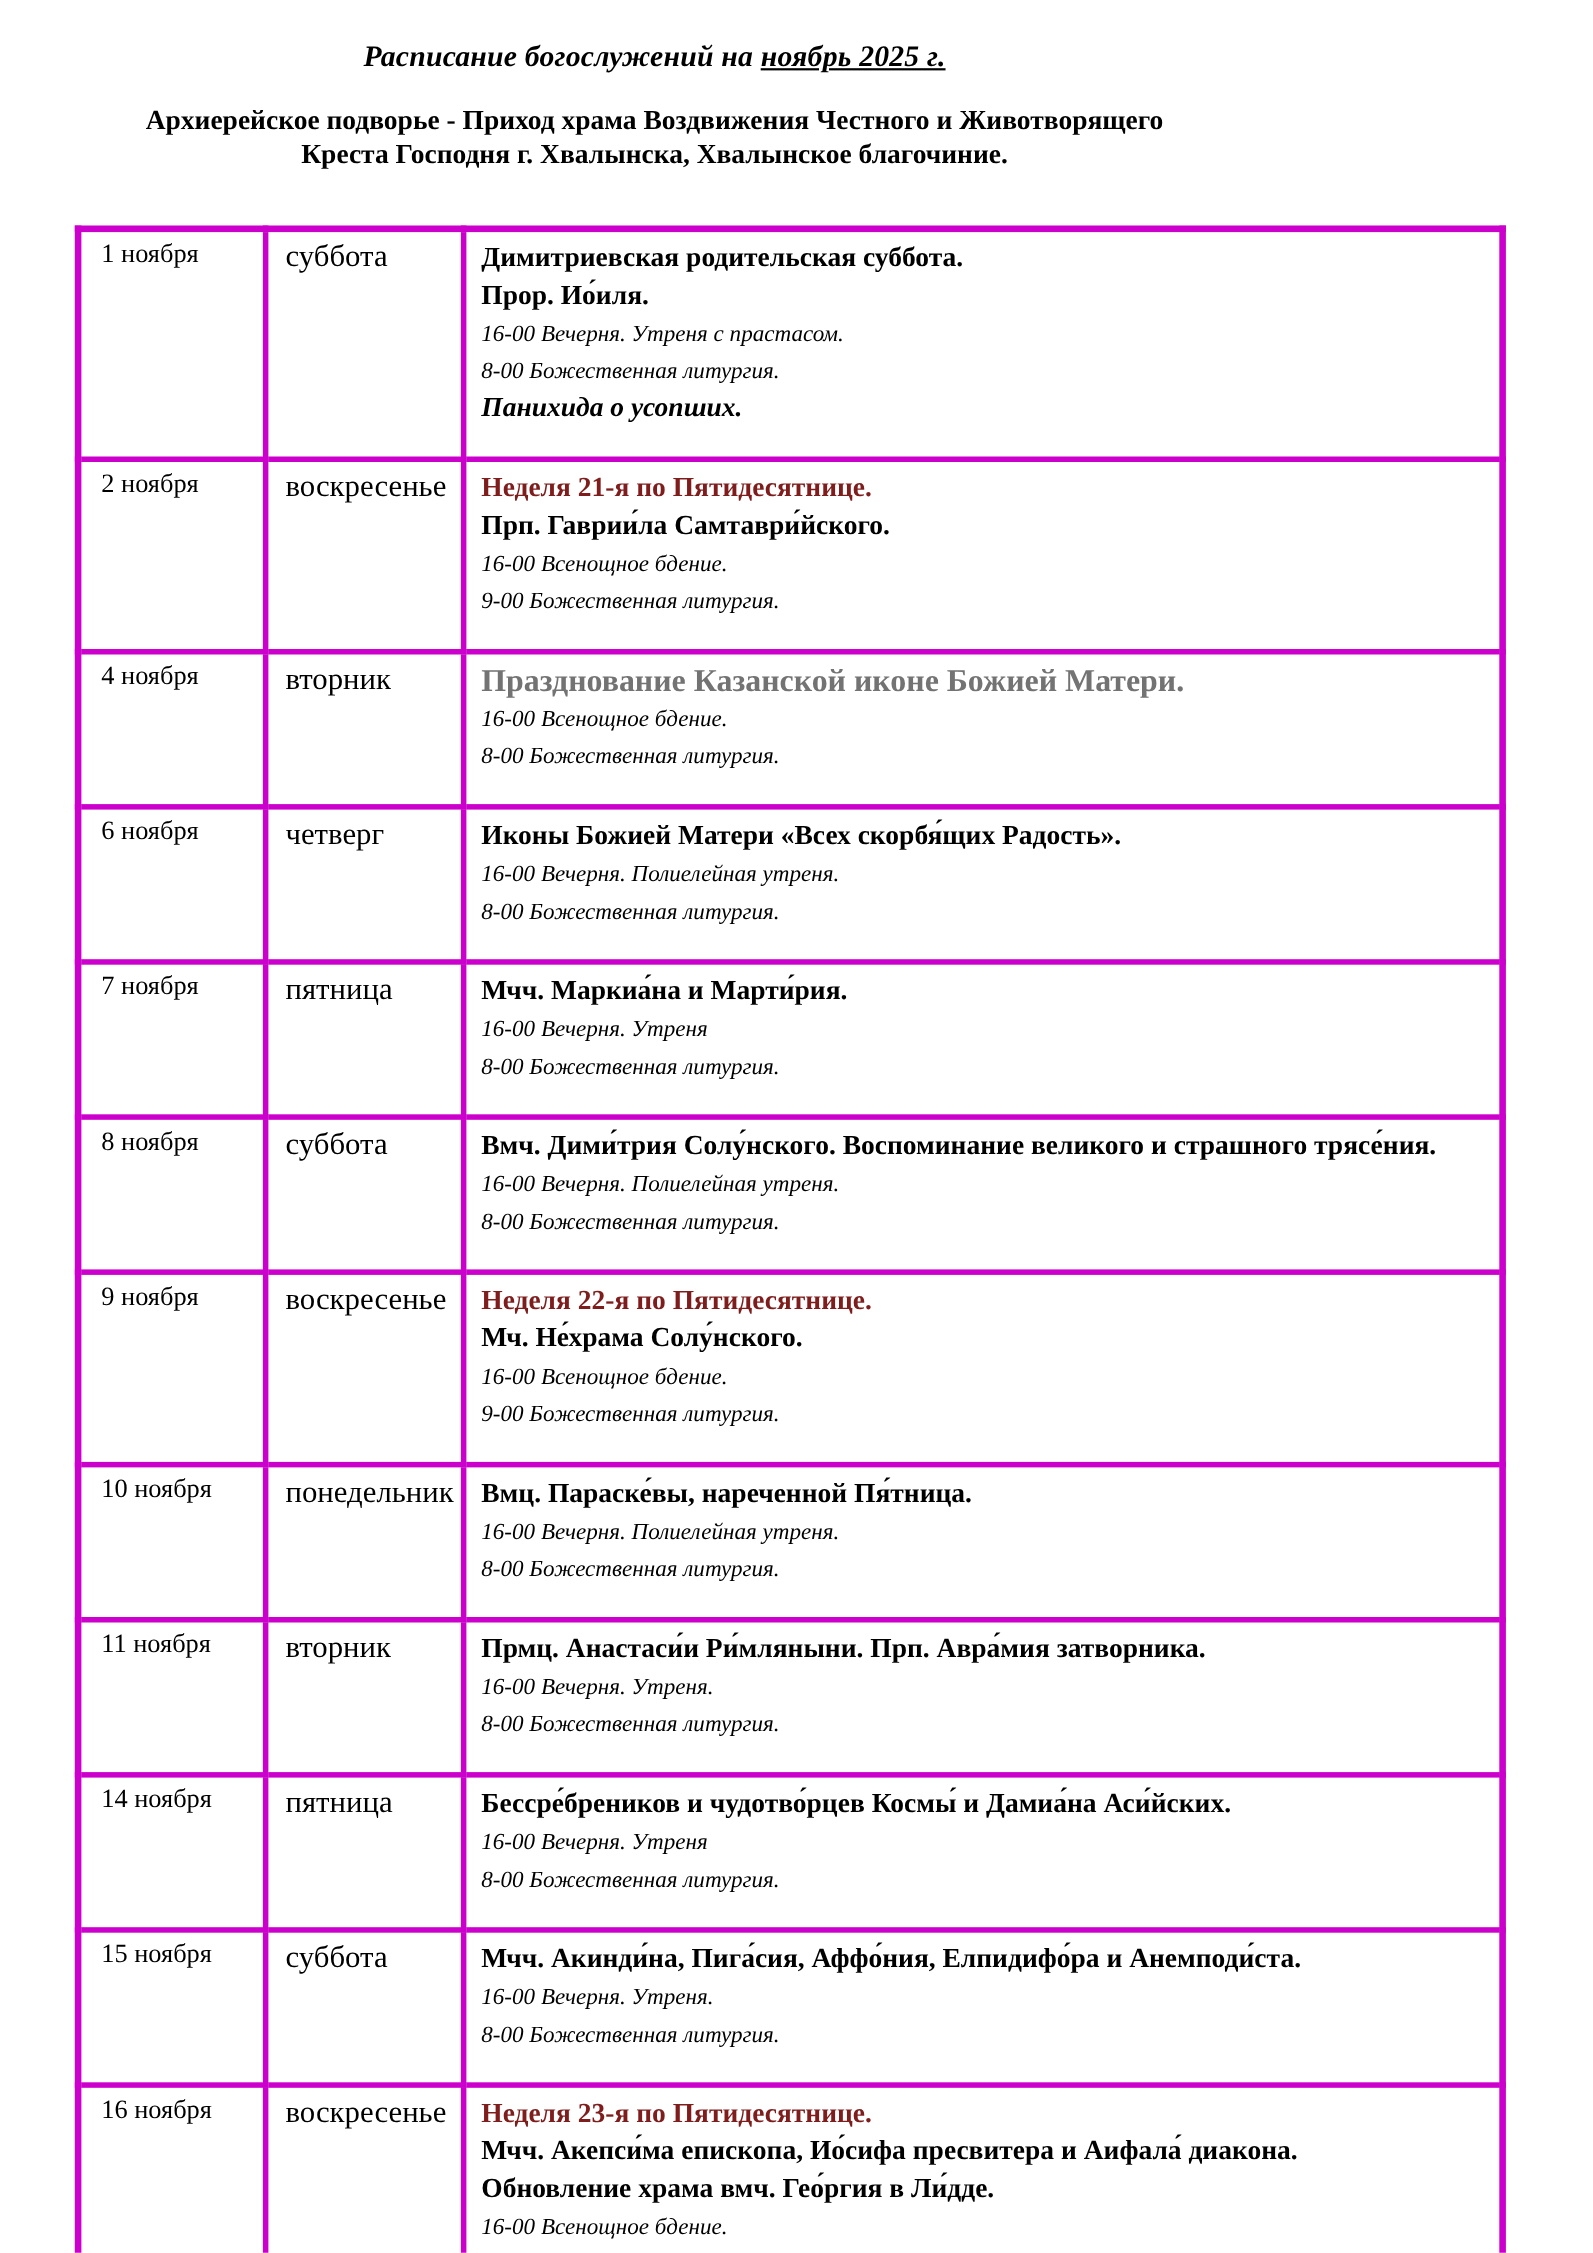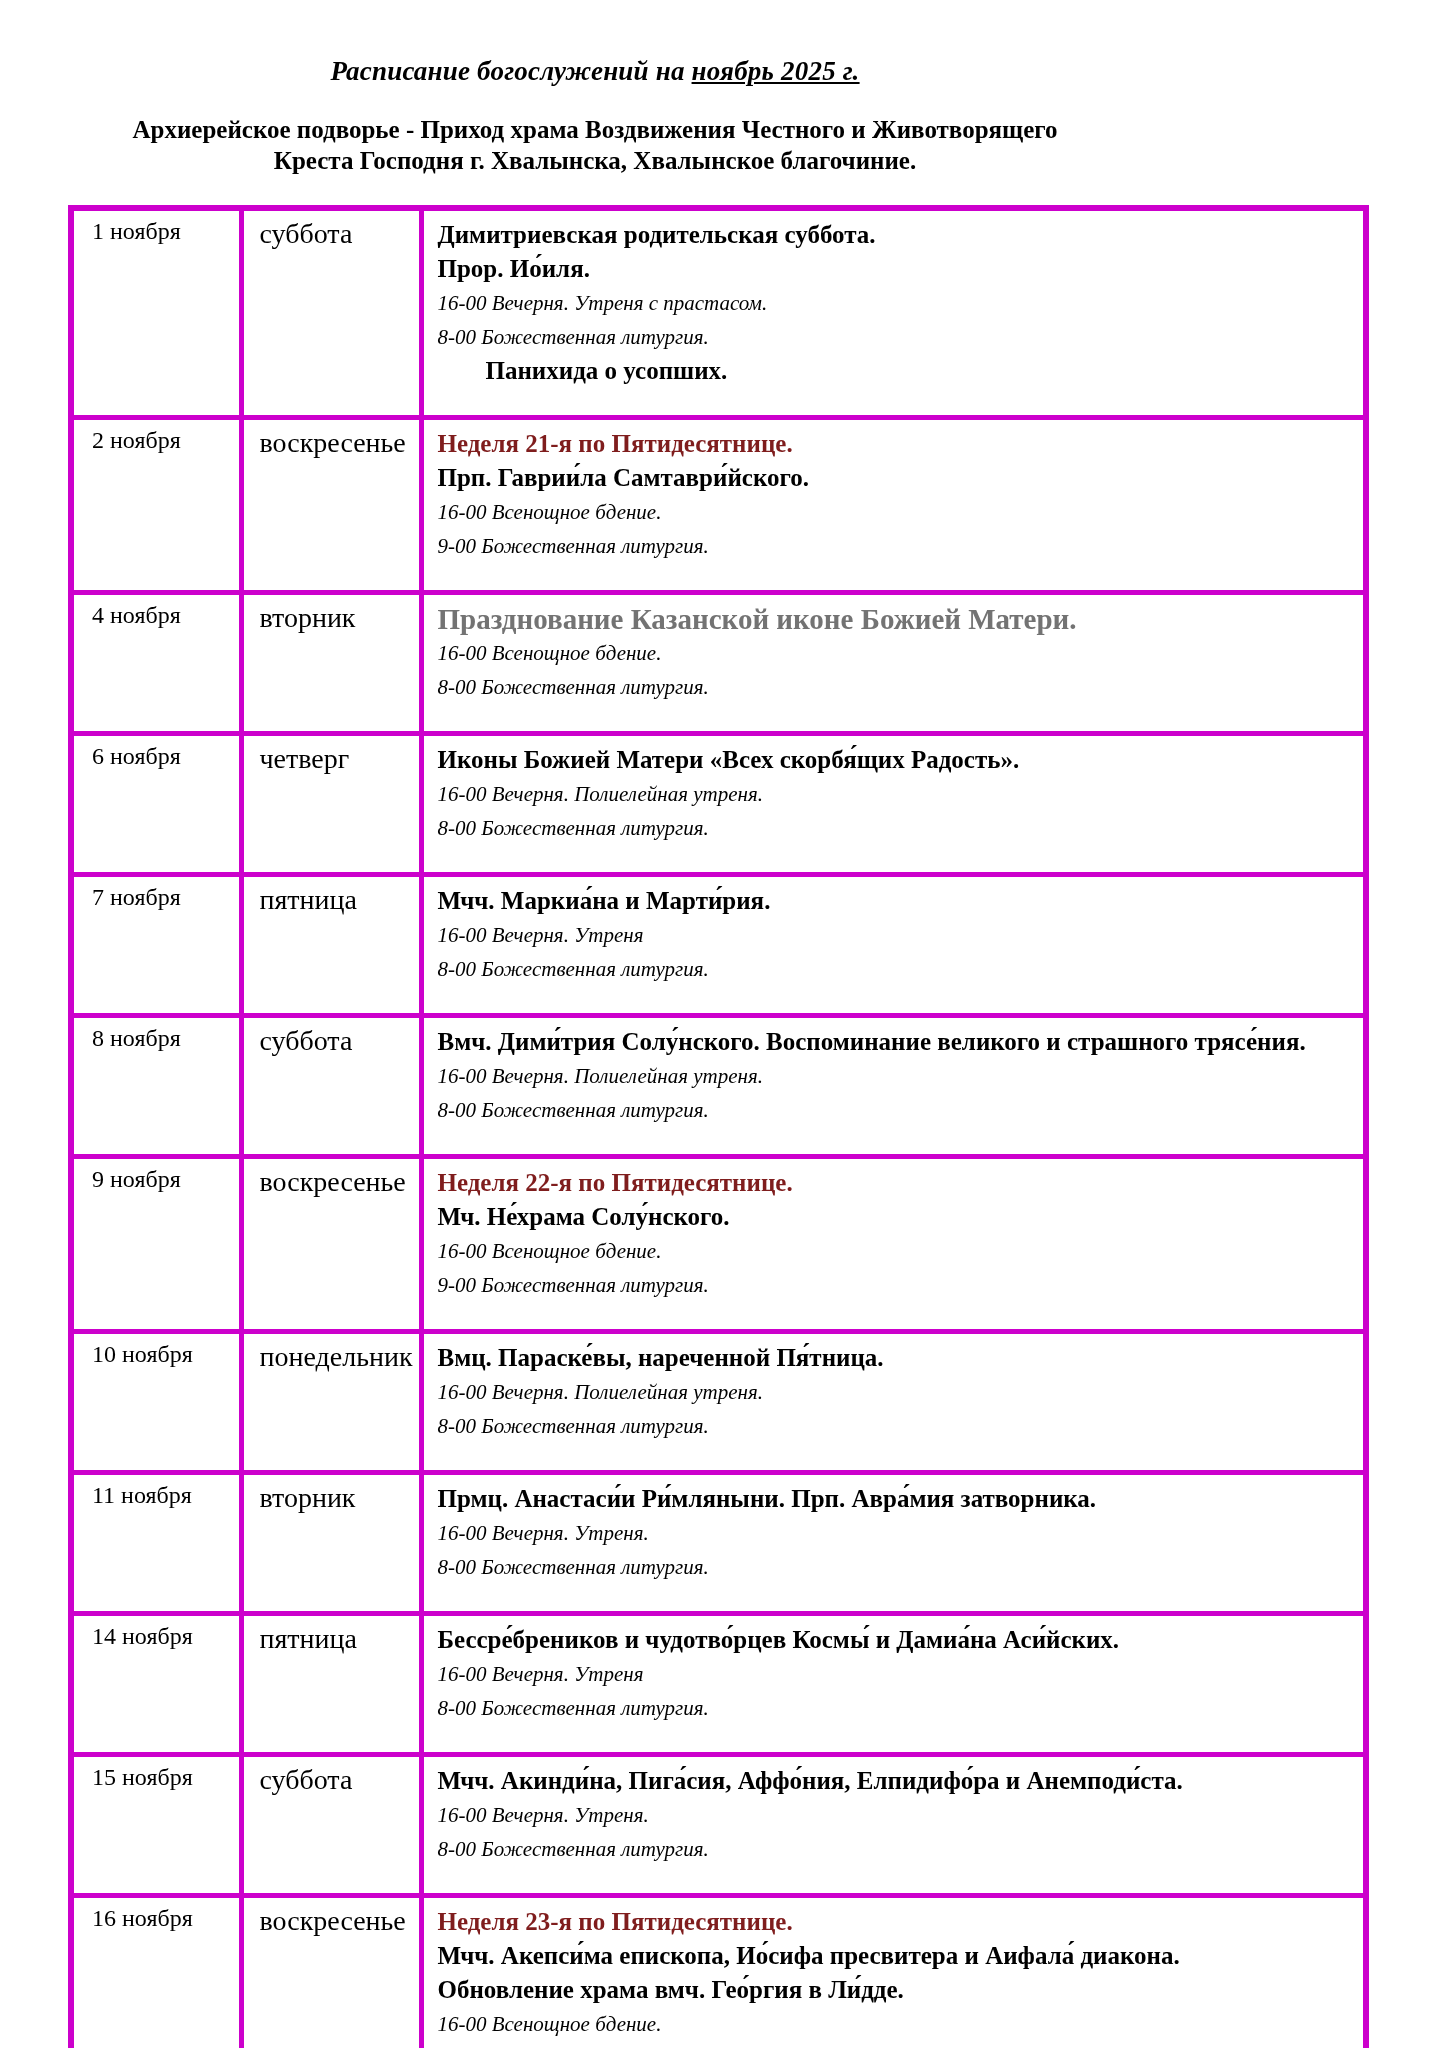--- a/index.html
+++ b/index.html
@@ -14,21 +14,20 @@
     font-family: "Liberation Serif", serif;
     color: #000000;
     overflow: hidden;
   }
   .heading {
     position: absolute;
     top: 36px;
     left: 0;
     width: 1190px;
     text-align: center;
-    margin-top: 20px;
   }
   .doc-title {
     font-size: 27px;
     font-weight: bold;
     font-style: italic;
     letter-spacing: 0.2px;
   }
   .doc-title .u {
     text-decoration: underline;
   }
@@ -61,21 +60,21 @@
     font-size: 28px;
   }
   td.c-desc {
     padding: 7px 24px 27px 14px;
   }
   .line {
     line-height: 34px;
     font-size: 21px;
   }
   .line.bold        { font-weight: bold; font-size: 25px; }
-  .line.bold-italic { font-weight: bold; font-size: 25px; margin-left: 48px; }
+  .line.bold-italic { font-weight: bold; font-style: italic; font-size: 25px; }
   .line.italic      { font-style: italic; }
   .line.bold-red    { font-weight: bold; font-size: 25px; color: #7f1d1d; }
   .line.bold-blue   { font-weight: bold; font-size: 29px; color: #737373; }
 </style>
 </head>
 <body>
 
 <div class="heading">
   <div class="doc-title"><span>Расписание богослужений на </span><span class="u">ноябрь 2025 г.</span></div>
   <div class="doc-subtitle">

